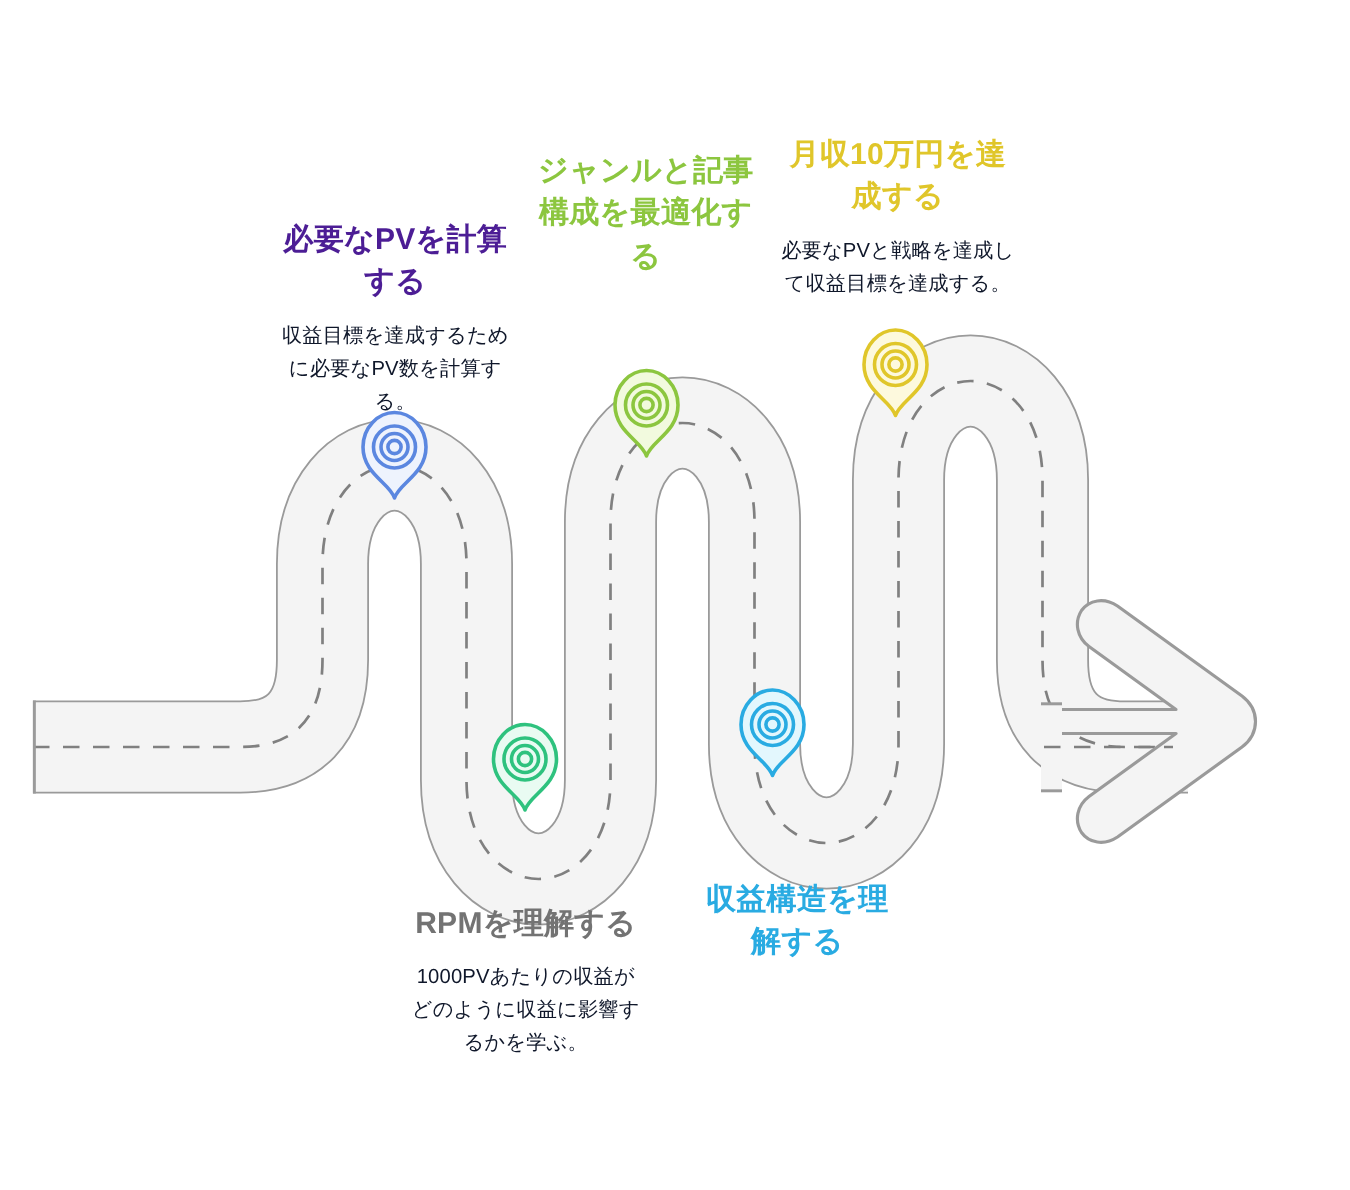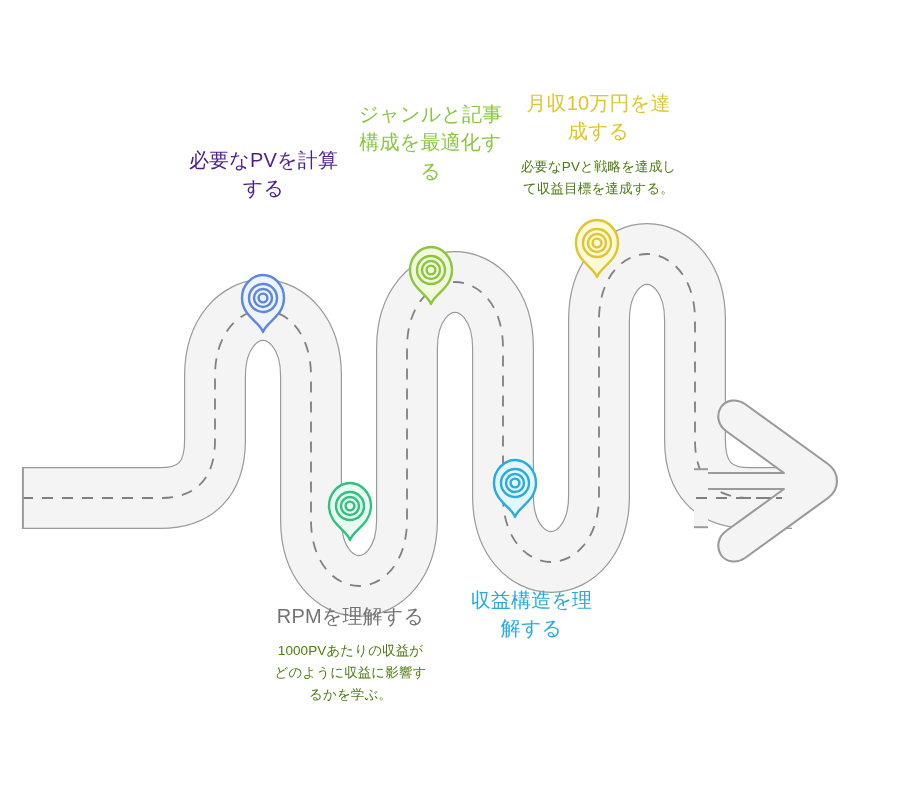--- a/index.html
+++ b/index.html
@@ -29,28 +29,28 @@
     height: 793px;
   }
   .step-label {
     position: absolute;
     text-align: center;
     box-sizing: border-box;
   }
   .step-title {
     font-size: 20px;
     line-height: 1.42;
-    font-weight: 400;
+    font-weight: 700;
     margin: 0 0 10px 0;
     letter-spacing: 0.2px;
   }
   .step-desc {
     font-size: 13.5px;
     line-height: 1.62;
-    color: #4d7c0f;
+    color: #0f172a;
     margin: 0;
     letter-spacing: 0.1px;
   }
 </style>
 </head>
 <body>
 
 <div id="canvas">
 
   <svg id="road-layer" viewBox="0 0 900 793">
@@ -176,20 +176,21 @@
                C 11,-25 21,-15 21,-2
                C 21,16 3,22 0,32 Z" fill="#fdf9dd" stroke="#e0c62a" stroke-width="2.4" stroke-linejoin="round"></path>
       <circle cx="0" cy="-2" r="14" fill="none" stroke="#e0c62a" stroke-width="2.4"></circle>
       <circle cx="0" cy="-2" r="9" fill="none" stroke="#e0c62a" stroke-width="2.4"></circle>
       <circle cx="0" cy="-2" r="4.4" fill="none" stroke="#e0c62a" stroke-width="2.4"></circle>
     </g>
   </svg>
 
   <div class="step-label" style="left:185px; top:146px; width:157px;">
     <p class="step-title" style="color:#4c1d95;">必要なPVを計算する</p>
+    <p class="step-desc">収益目標を達成するために必要なPV数を計算する。</p>
   </div>
 
   <div class="step-label" style="left:272px; top:602px; width:157px;">
     <p class="step-title" style="color:#737373;">RPMを理解する</p>
     <p class="step-desc">1000PVあたりの収益がどのように収益に影響するかを学ぶ。</p>
   </div>
 
   <div class="step-label" style="left:352px; top:100px; width:157px;">
     <p class="step-title" style="color:#8cc63f;">ジャンルと記事構成を最適化する</p>
   </div>

